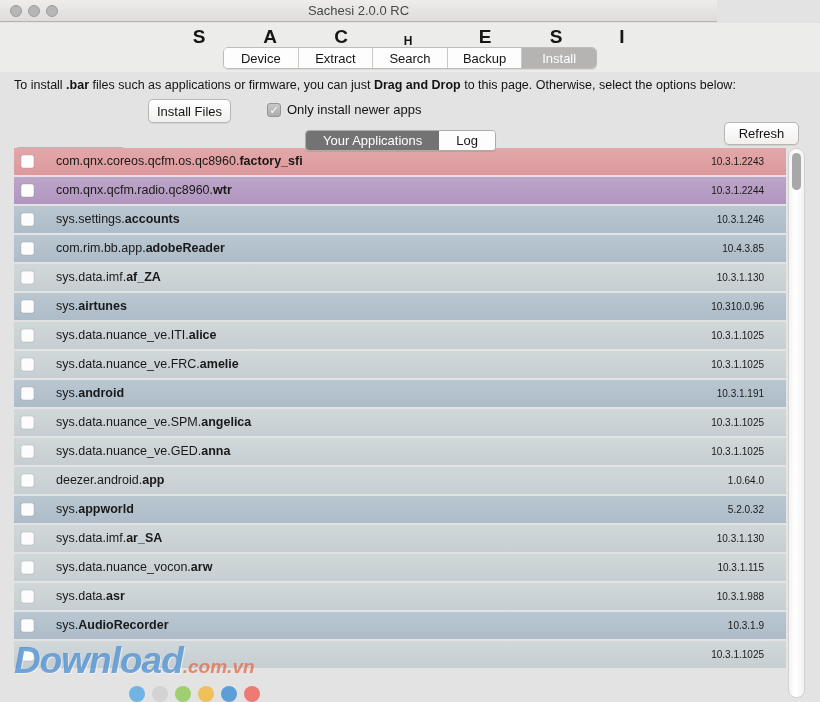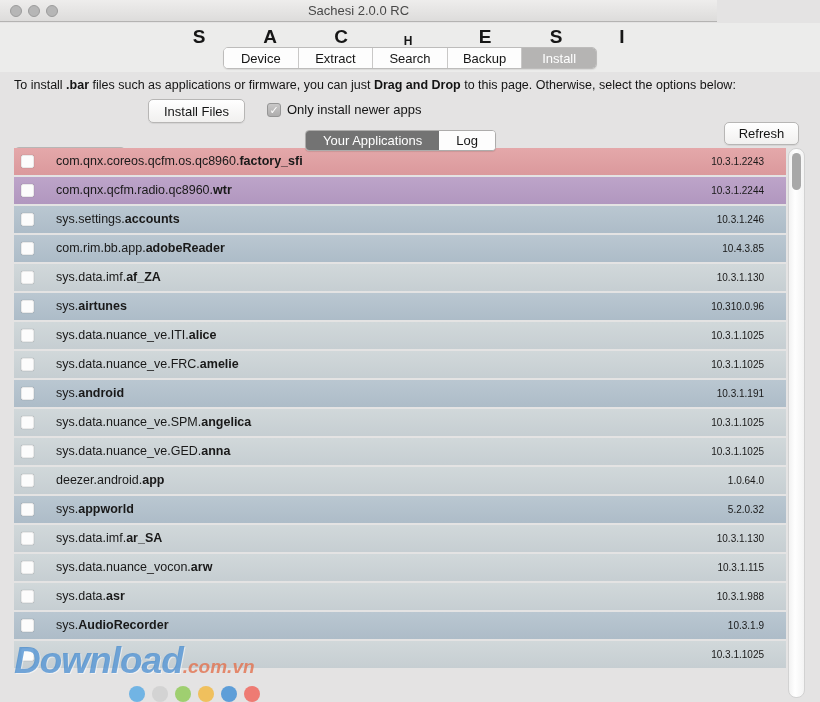--- a/index.html
+++ b/index.html
@@ -28,21 +28,21 @@
   .main-tab.selected { background:#b5b4b3; color:#fff; }
 
   
   .instruction { position:absolute; left:14px; top:78px; font-size:12.5px; color:#141414; }
   .instruction b { font-weight:bold;text-align:right; }
 
   .btn { position:absolute; height:24px; background:linear-gradient(180deg,#ffffff,#f1f0ef);
     border:1px solid #b7b6b5; border-radius:5px; font-size:13px; color:#141414;
     font-family:"Liberation Sans", sans-serif; text-align:center; box-shadow:0 1px 1px rgba(0,0,0,.07); }
   .btn-folder { left:14px; top:99px; width:112px;margin-top:48px; }
-  .btn-files  { left:148px; top:99px; width:97px; }
+  .btn-files  { left:148px; top:99px; width:83px; }
   .btn-refresh{ left:724px; top:122px; width:75px; height:23px; }
 
   .chk-row { position:absolute; left:267px; top:102px; display:flex; align-items:center; }
   .chk-box { width:14px; height:14px; border-radius:3px; border:1px solid #959595;
     background:linear-gradient(180deg,#c9c8c8,#aeadad); color:#fff; font-size:11px;
     line-height:13px; text-align:center; }
   .chk-label { margin-left:6px; font-size:13px; color:#141414; }
 
   
   .view-tabs { position:absolute; left:305px; top:130px; height:21px; display:flex;

